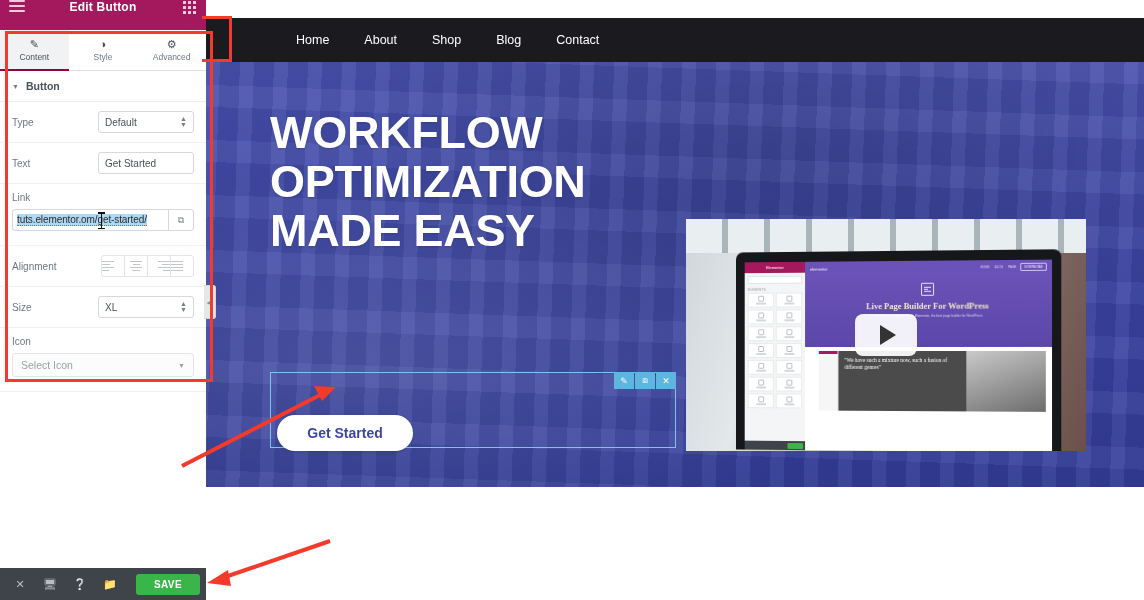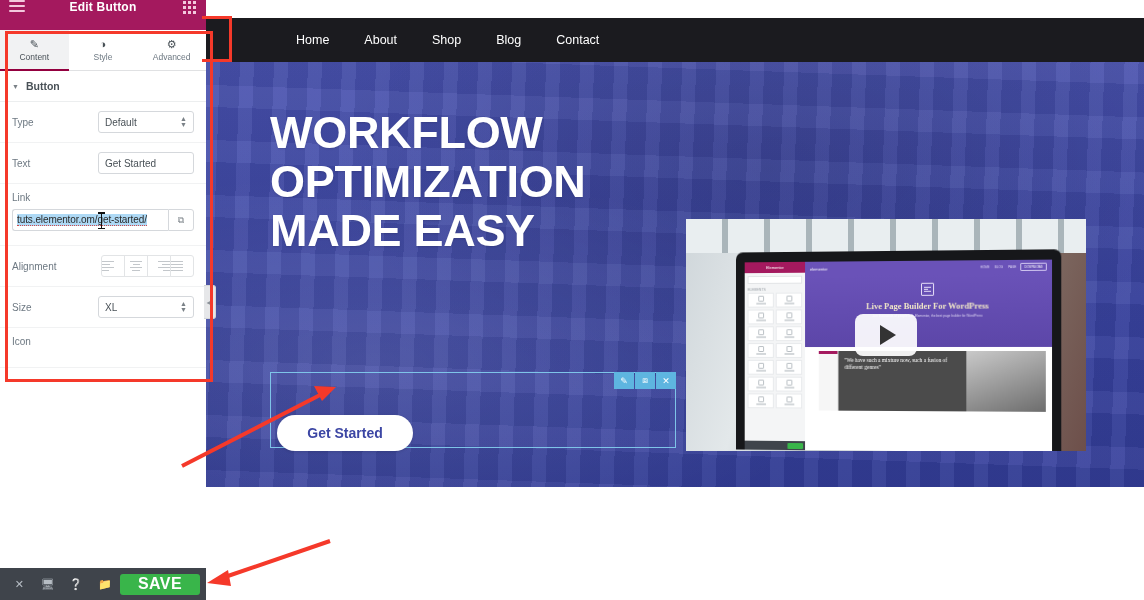--- a/index.html
+++ b/index.html
@@ -135,21 +135,21 @@
 
   #panel-footer {
     height: 32px; flex: 0 0 32px; background: #3f444b; display: flex; align-items: center;
     padding: 0 6px; gap: 2px;
   }
   .foot-ico {
     width: 28px; height: 32px; display: flex; align-items: center; justify-content: center;
     color: #b6bdc4; font-size: 11px; cursor: pointer;
   }
   #save-btn {
-    margin-left: auto; background: #39b54a; color: #fff; font-size: 16px; font-weight: bold;
+    margin-left: auto; background: #39b54a; color: #fff; font-size: 10px; font-weight: bold;
     border: none; border-radius: 3px; padding: 0 18px; height: 21px; cursor: pointer;
     letter-spacing: .4px; font-family: "Liberation Sans", sans-serif;
   }
 
   
   #collapse-tab {
     position: absolute; left: 204px; top: 285px; width: 12px; height: 34px;
     background: #e6e7e9; border: 1px solid #d3d5d8; border-left: none;
     border-radius: 0 3px 3px 0; display: flex; align-items: center; justify-content: center;
     font-size: 8px; color: #8a9097; z-index: 45; cursor: pointer;
@@ -545,20 +545,24 @@
         <span class="ctrl-field">
           <span class="fakeselect">
             <span>XL</span>
             <span class="arrows">▲<br>▼</span>
           </span>
         </span>
       </div>
 
       <div class="ctrl-stack">
         <span class="ctrl-label">Icon</span>
+        <div id="icon-select">
+          <span>Select Icon</span>
+          <span class="dn">▼</span>
+        </div>
       </div>
 
       <div id="panel-filler"></div>
     </div>
 
     <div id="panel-footer">
       <span class="foot-ico">✕</span>
       <span class="foot-ico">🖥</span>
       <span class="foot-ico">❔</span>
       <span class="foot-ico">📁</span>

